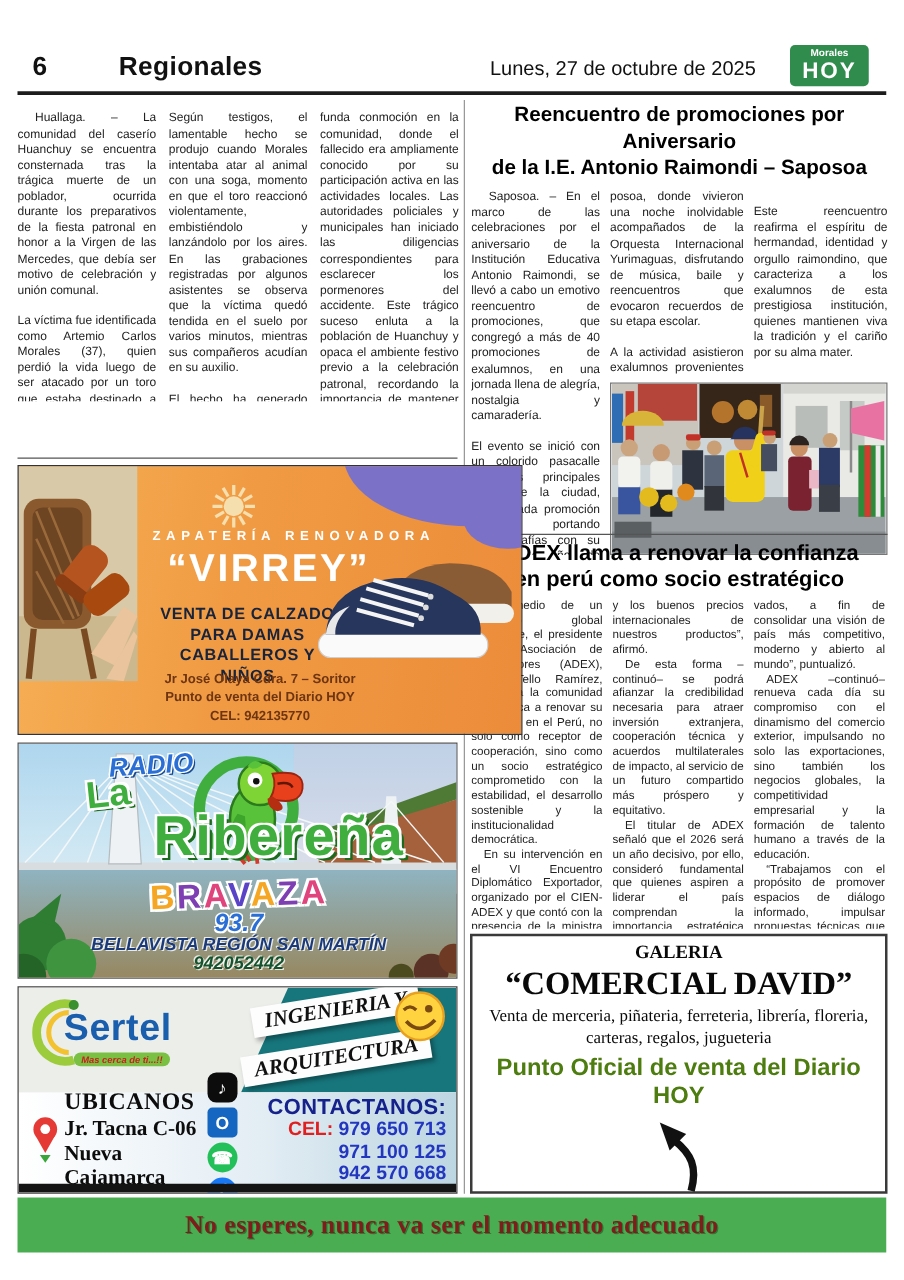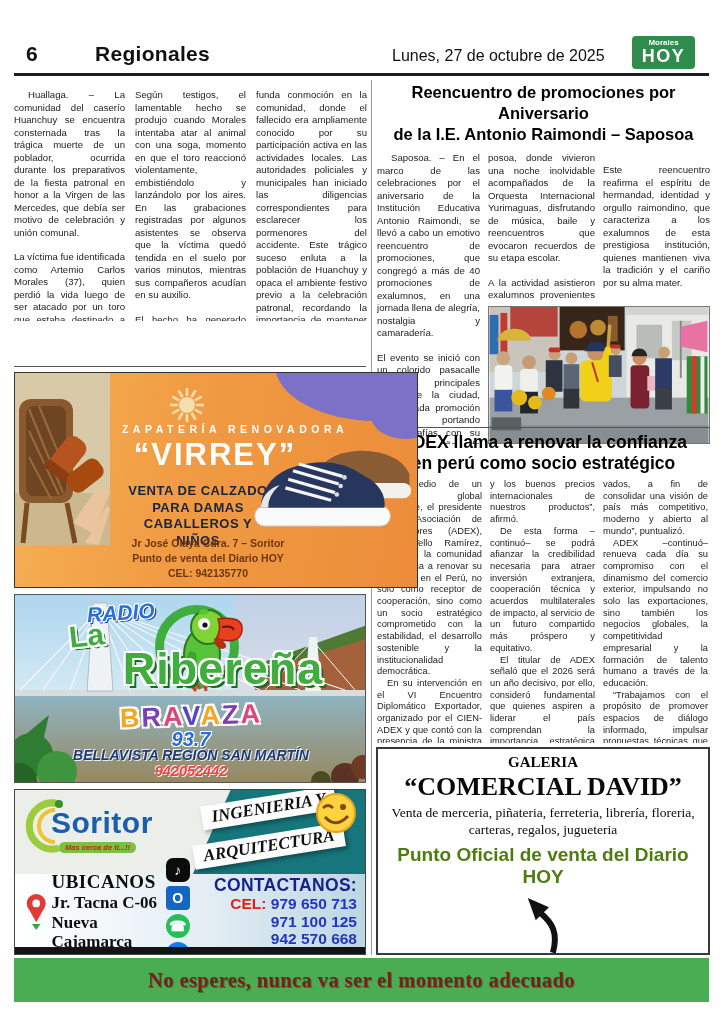--- a/index.html
+++ b/index.html
@@ -73,21 +73,21 @@
   .rr-bravaza span:nth-child(3){color:#e0447c}.rr-bravaza span:nth-child(4){color:#5b43c8}
   .rr-bravaza span:nth-child(5){color:#f5a623}.rr-bravaza span:nth-child(6){color:#7d3fb2}
   .rr-bravaza span:nth-child(7){color:#e0447c}
   .rr-freq { position:absolute; left:0; width:352px; top:133px; text-align:center; font-size:20px;
              font-weight:bold; font-style:italic; color:#2a6fd6;
              text-shadow:-1px -1px 0 #fff,1px -1px 0 #fff,-1px 1px 0 #fff,1px 1px 0 #fff; }
   .rr-loc { position:absolute; left:0; width:352px; top:152px; text-align:center; font-size:14px;
             font-weight:bold; font-style:italic; color:#1b3a7a;
             text-shadow:-1px -1px 0 #ffffffcc,1px 1px 0 #ffffffcc; }
   .rr-tel { position:absolute; left:0; width:352px; top:168px; text-align:center; font-size:14.5px;
-            font-weight:bold; font-style:italic; color:#ef4444;
+            font-weight:bold; font-style:italic; color:#14532d;
             text-shadow:-1px -1px 0 #ffffffcc,1px 1px 0 #ffffffcc; }
 
   
   .ad-sertel { left:14px; top:789px; width:352px; height:166px; border:1px solid #444; overflow:hidden; background:#f4f5f3; }
   .st-top { position:absolute; left:0; top:0; width:100%; height:84px; background:#eceeea; }
   .st-teal { position:absolute; right:0; top:0; width:210px; height:84px; background:#16767c;
              clip-path:polygon(36% 0,100% 0,100% 100%,18% 100%); }
   .st-swoosh { position:absolute; left:8px; top:8px; }
   .st-brand { position:absolute; left:36px; top:16px; font-size:30px; font-weight:bold; color:#1a5fae;
               letter-spacing:.5px; }
@@ -409,21 +409,21 @@
   </div>
 
   <div class="abs ad-sertel">
     <div class="st-top">
       <div class="st-teal"></div>
       <svg class="st-swoosh" width="46" height="56" viewBox="0 0 46 56">
         <path d="M36,6 A23,23 0 1 0 36,50" stroke="#9ccb3b" stroke-width="7" fill="none"></path>
         <path d="M32,12 A16,16 0 1 0 32,44" stroke="#f2c230" stroke-width="4" fill="none"></path>
         <circle cx="36" cy="6" r="4" fill="#3a8f2e"></circle>
       </svg>
-      <div class="st-brand">Soritor</div>
+      <div class="st-brand">Sertel</div>
       <div class="st-tagpill"><span>Mas cerca de ti...!!</span></div>
       <div class="st-banner b1"><span>INGENIERIA Y</span></div>
       <div class="st-banner b2"><span>ARQUITECTURA</span></div>
       <svg class="st-emoji" width="42" height="42" viewBox="0 0 42 42">
         <circle cx="21" cy="21" r="19" fill="#ffd23f" stroke="#e8a020" stroke-width="2"></circle>
         <path d="M8,16 Q13,11 18,16" stroke="#7a4a10" stroke-width="2.6" fill="none"></path>
         <circle cx="28" cy="15" r="3" fill="#7a4a10"></circle>
         <path d="M10,25 Q21,37 33,24" stroke="#7a4a10" stroke-width="3" fill="none"></path>
       </svg>
     </div>

